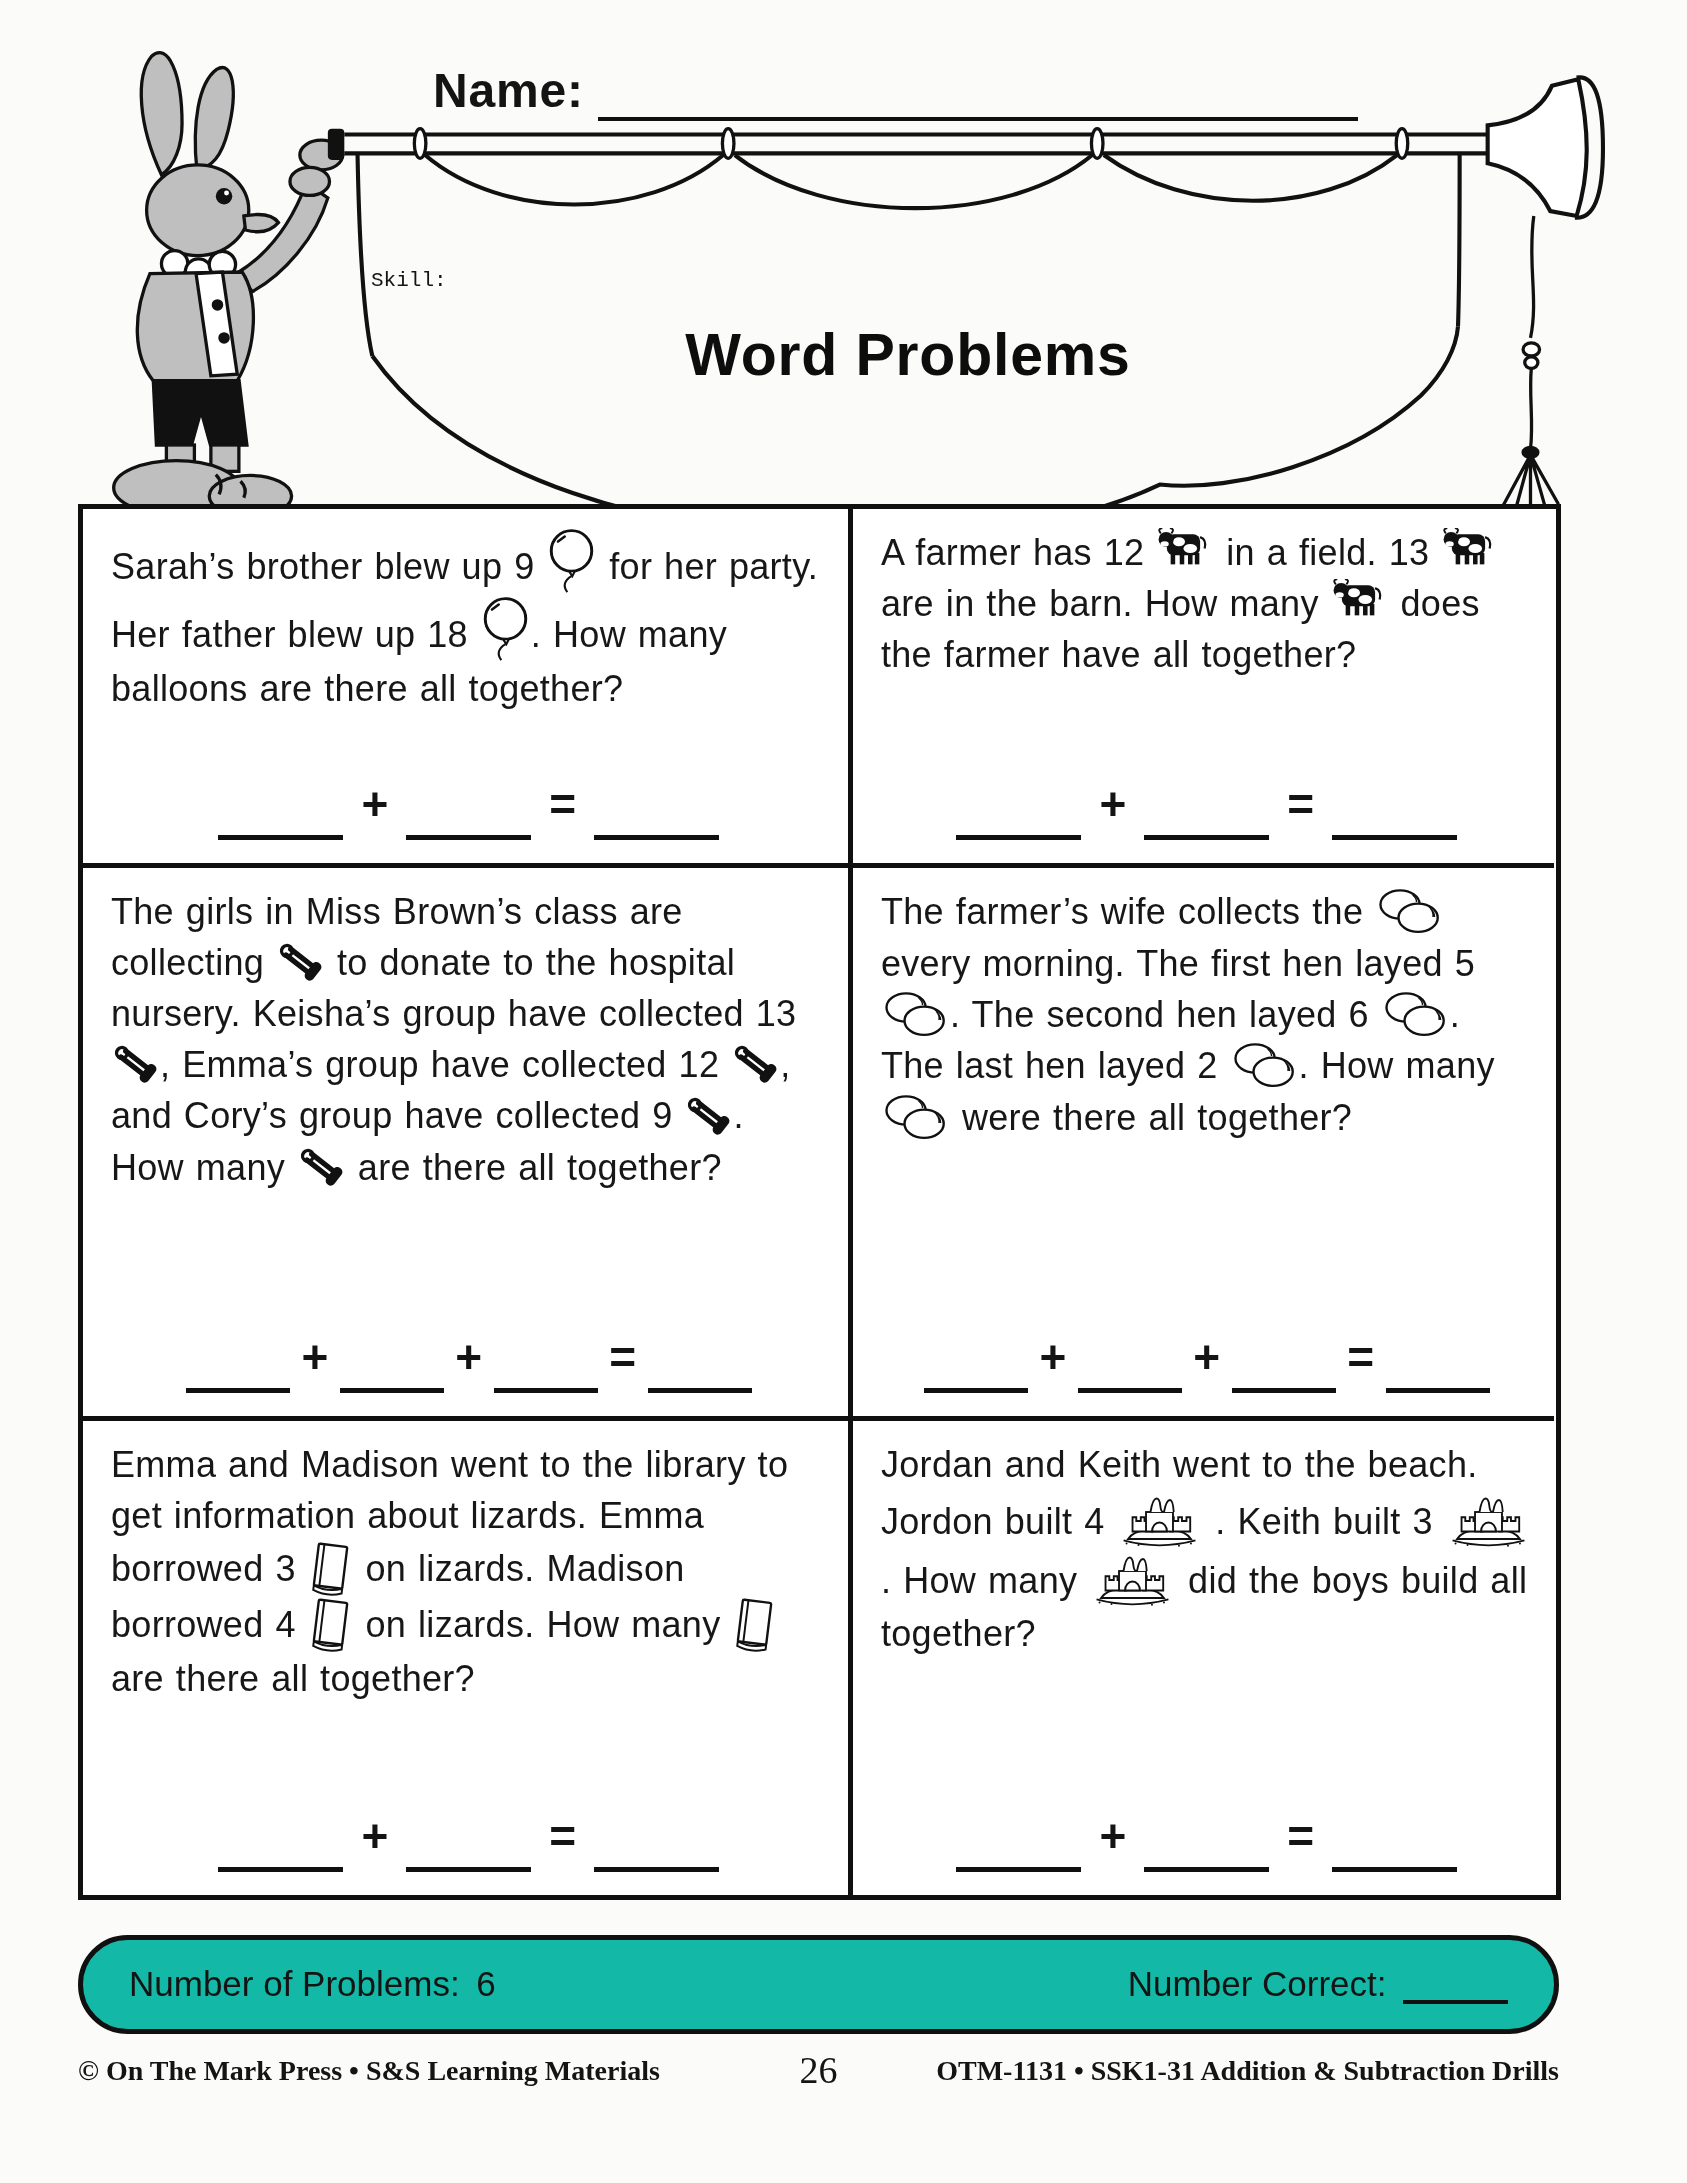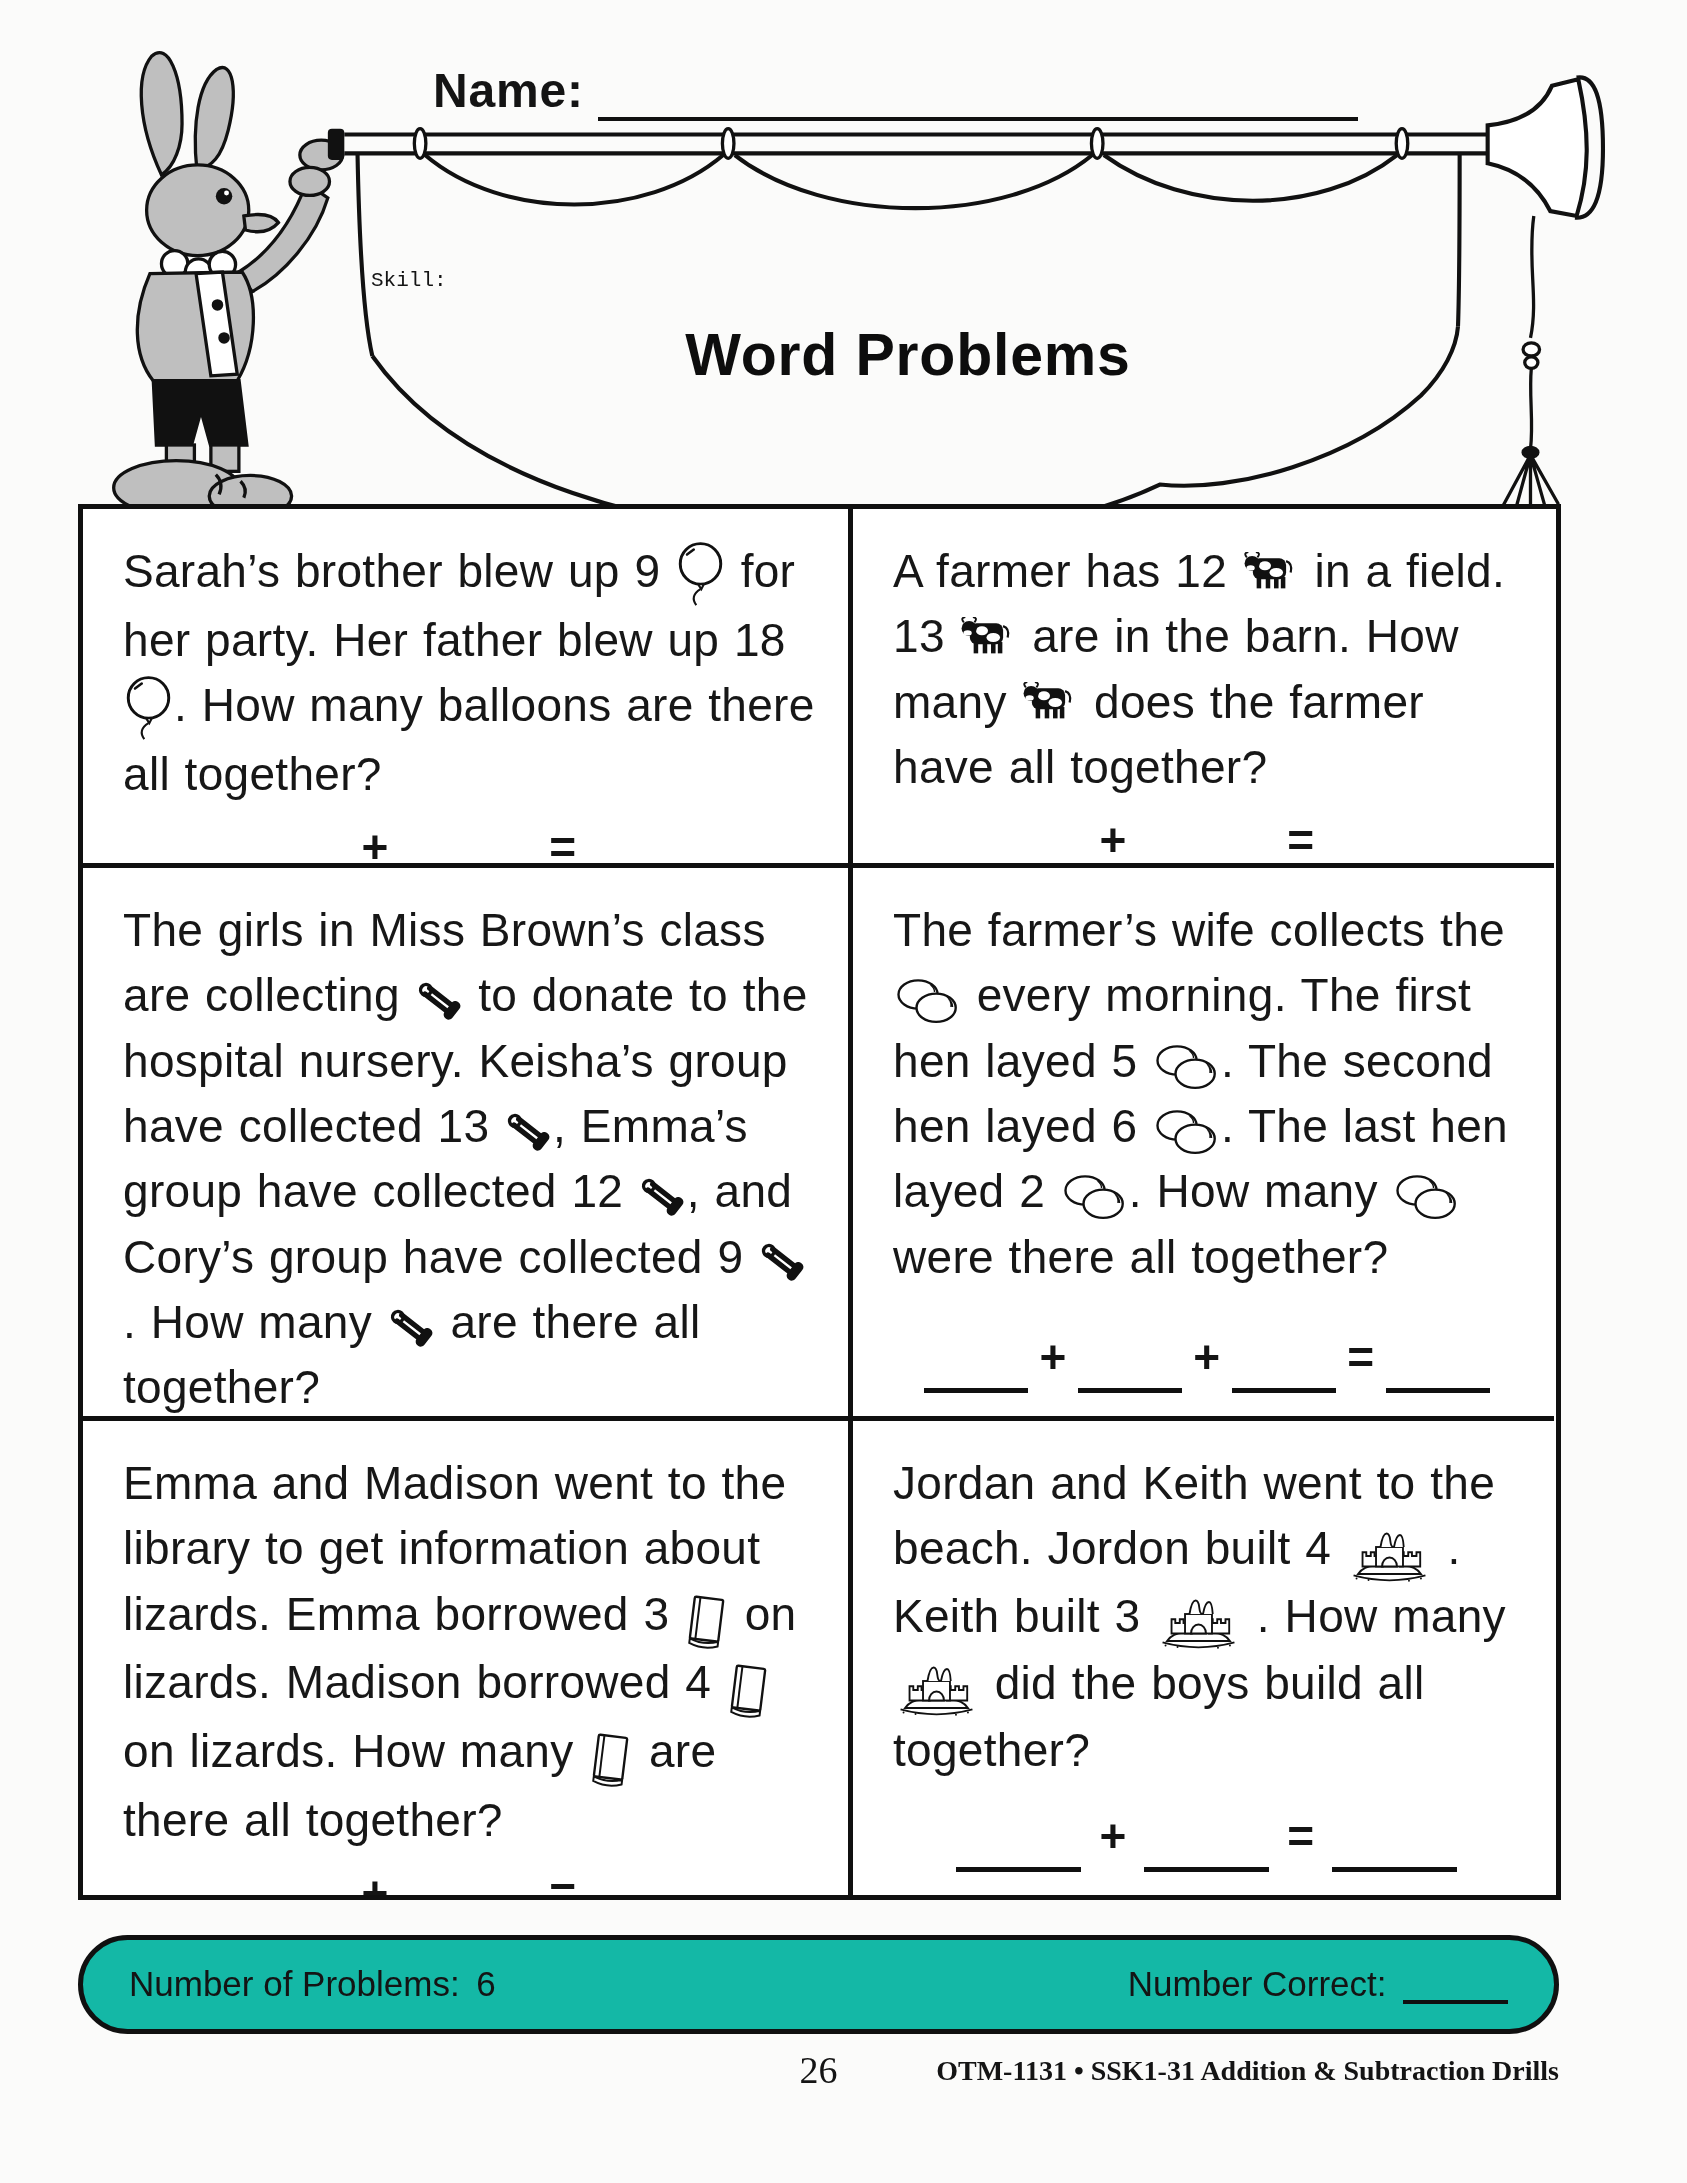--- a/index.html
+++ b/index.html
@@ -18,21 +18,21 @@
   .page-title{position:absolute;left:356px;top:321px;width:1104px;text-align:center;
     font-size:59px;font-weight:bold;letter-spacing:0.8px;color:#0d0d0d;}
 
   
   .grid{position:absolute;left:78px;top:504px;width:1483px;box-sizing:border-box;
     border:5.8px solid #101010;background:#fff;display:grid;
     grid-template-columns:770px 701px;grid-template-rows:359px 553px 474px;}
   .cell{padding:18px 21.4px 11.5px 28px;display:flex;flex-direction:column;justify-content:space-between;box-sizing:border-box;overflow:hidden;}
   .cell.bR{border-right:5.8px solid #101010;}
   .cell.bB{border-bottom:5.8px solid #101010;}
-  .ptext{margin:12px;font-size:46px;line-height:1.42;letter-spacing:0.3px;word-spacing:1.6px;color:#171717;}
+  .ptext{margin:0;font-size:36px;line-height:1.42;letter-spacing:0.3px;word-spacing:1.6px;color:#171717;}
 
   .picon{display:inline-block;}
   .picon-balloon{width:51px;height:68px;vertical-align:-0.45em;}
   .picon-cow{width:58px;height:41px;vertical-align:-0.12em;}
   .picon-safety-pin{width:49px;height:46px;vertical-align:-0.28em;}
   .picon-eggs{width:69px;height:51px;vertical-align:-0.35em;}
   .picon-book{width:46px;height:56px;vertical-align:-0.45em;}
   .picon-sandcastle{width:87px;height:59px;vertical-align:-0.42em;}
 
   .equation{display:flex;justify-content:center;align-items:flex-end;gap:18px;padding:5px 0 11.5px 0;}
@@ -298,16 +298,17 @@
     <span class="lbl">Number of Problems:</span>
     <span class="lbl">6</span>
   </div>
   <div class="bgroup">
     <span class="lbl">Number Correct:</span>
     <span class="bblank correct"></span>
   </div>
 </div>
 
 <div class="footer">
+  <span class="foot-left">© On The Mark Press • S&amp;S Learning Materials</span>
   <span class="foot-page">26</span>
   <span class="foot-right">OTM-1131 • SSK1-31 Addition &amp; Subtraction Drills</span>
 </div>
 
 
 </body></html>

